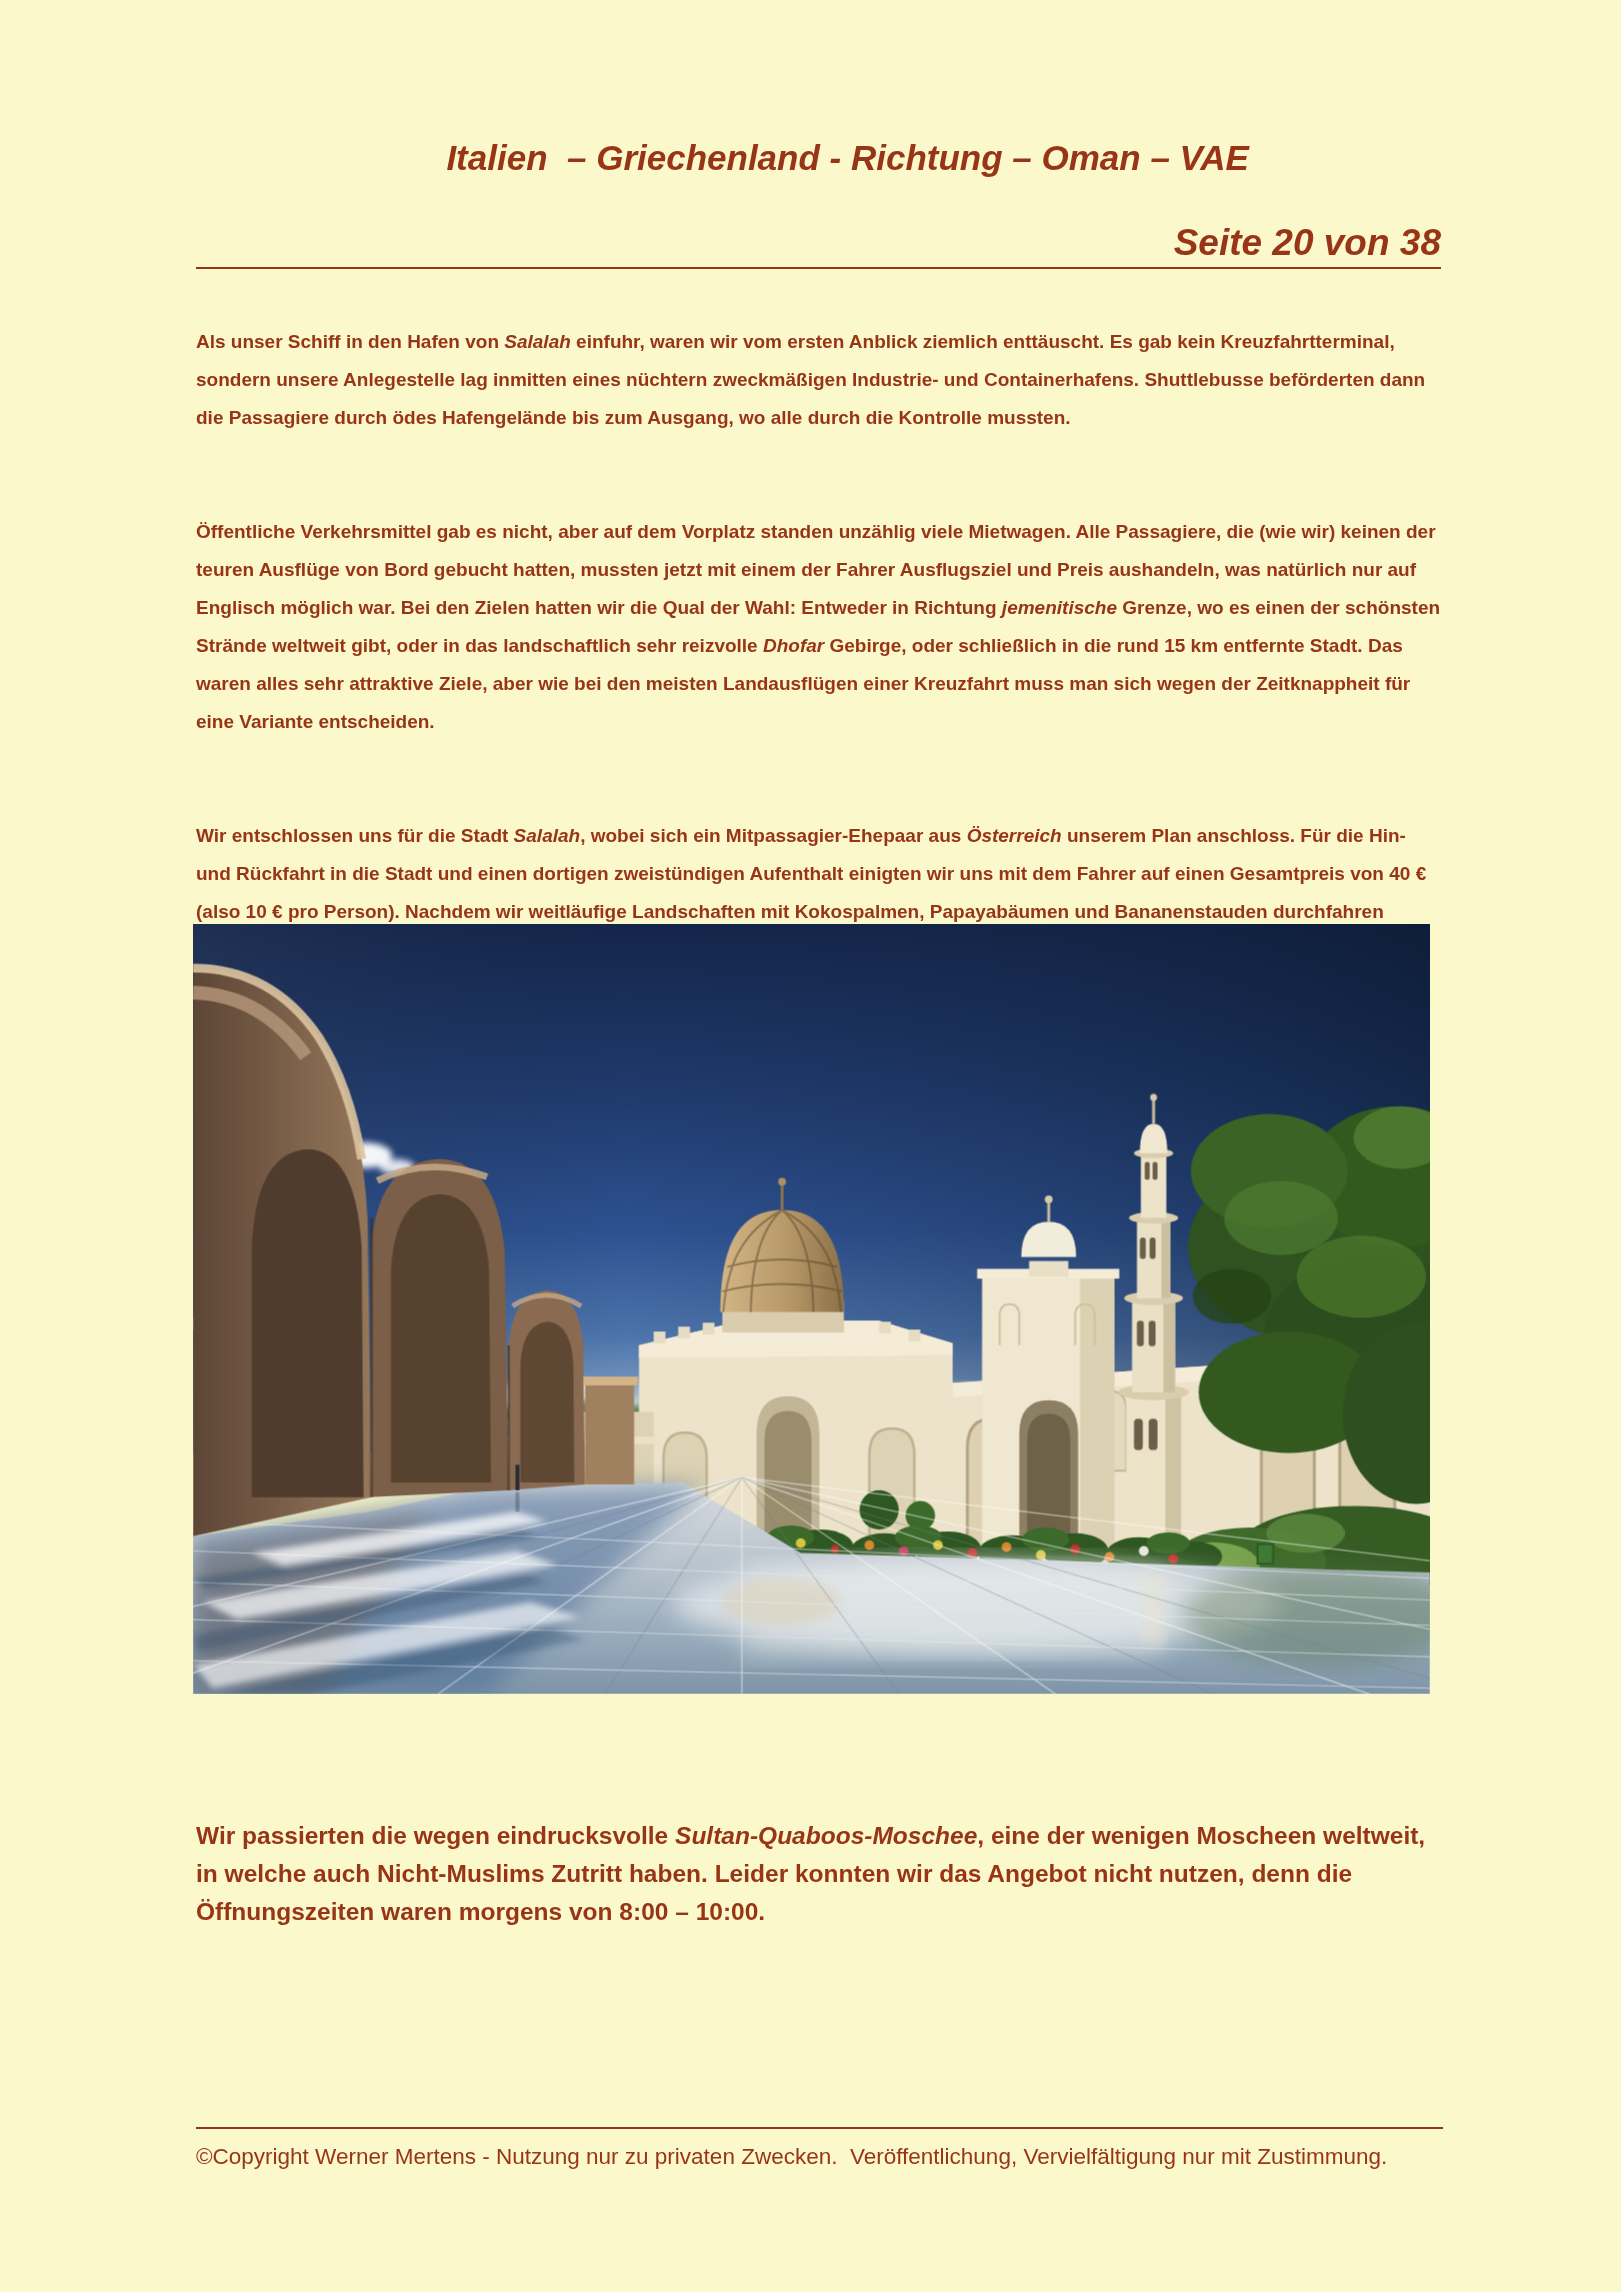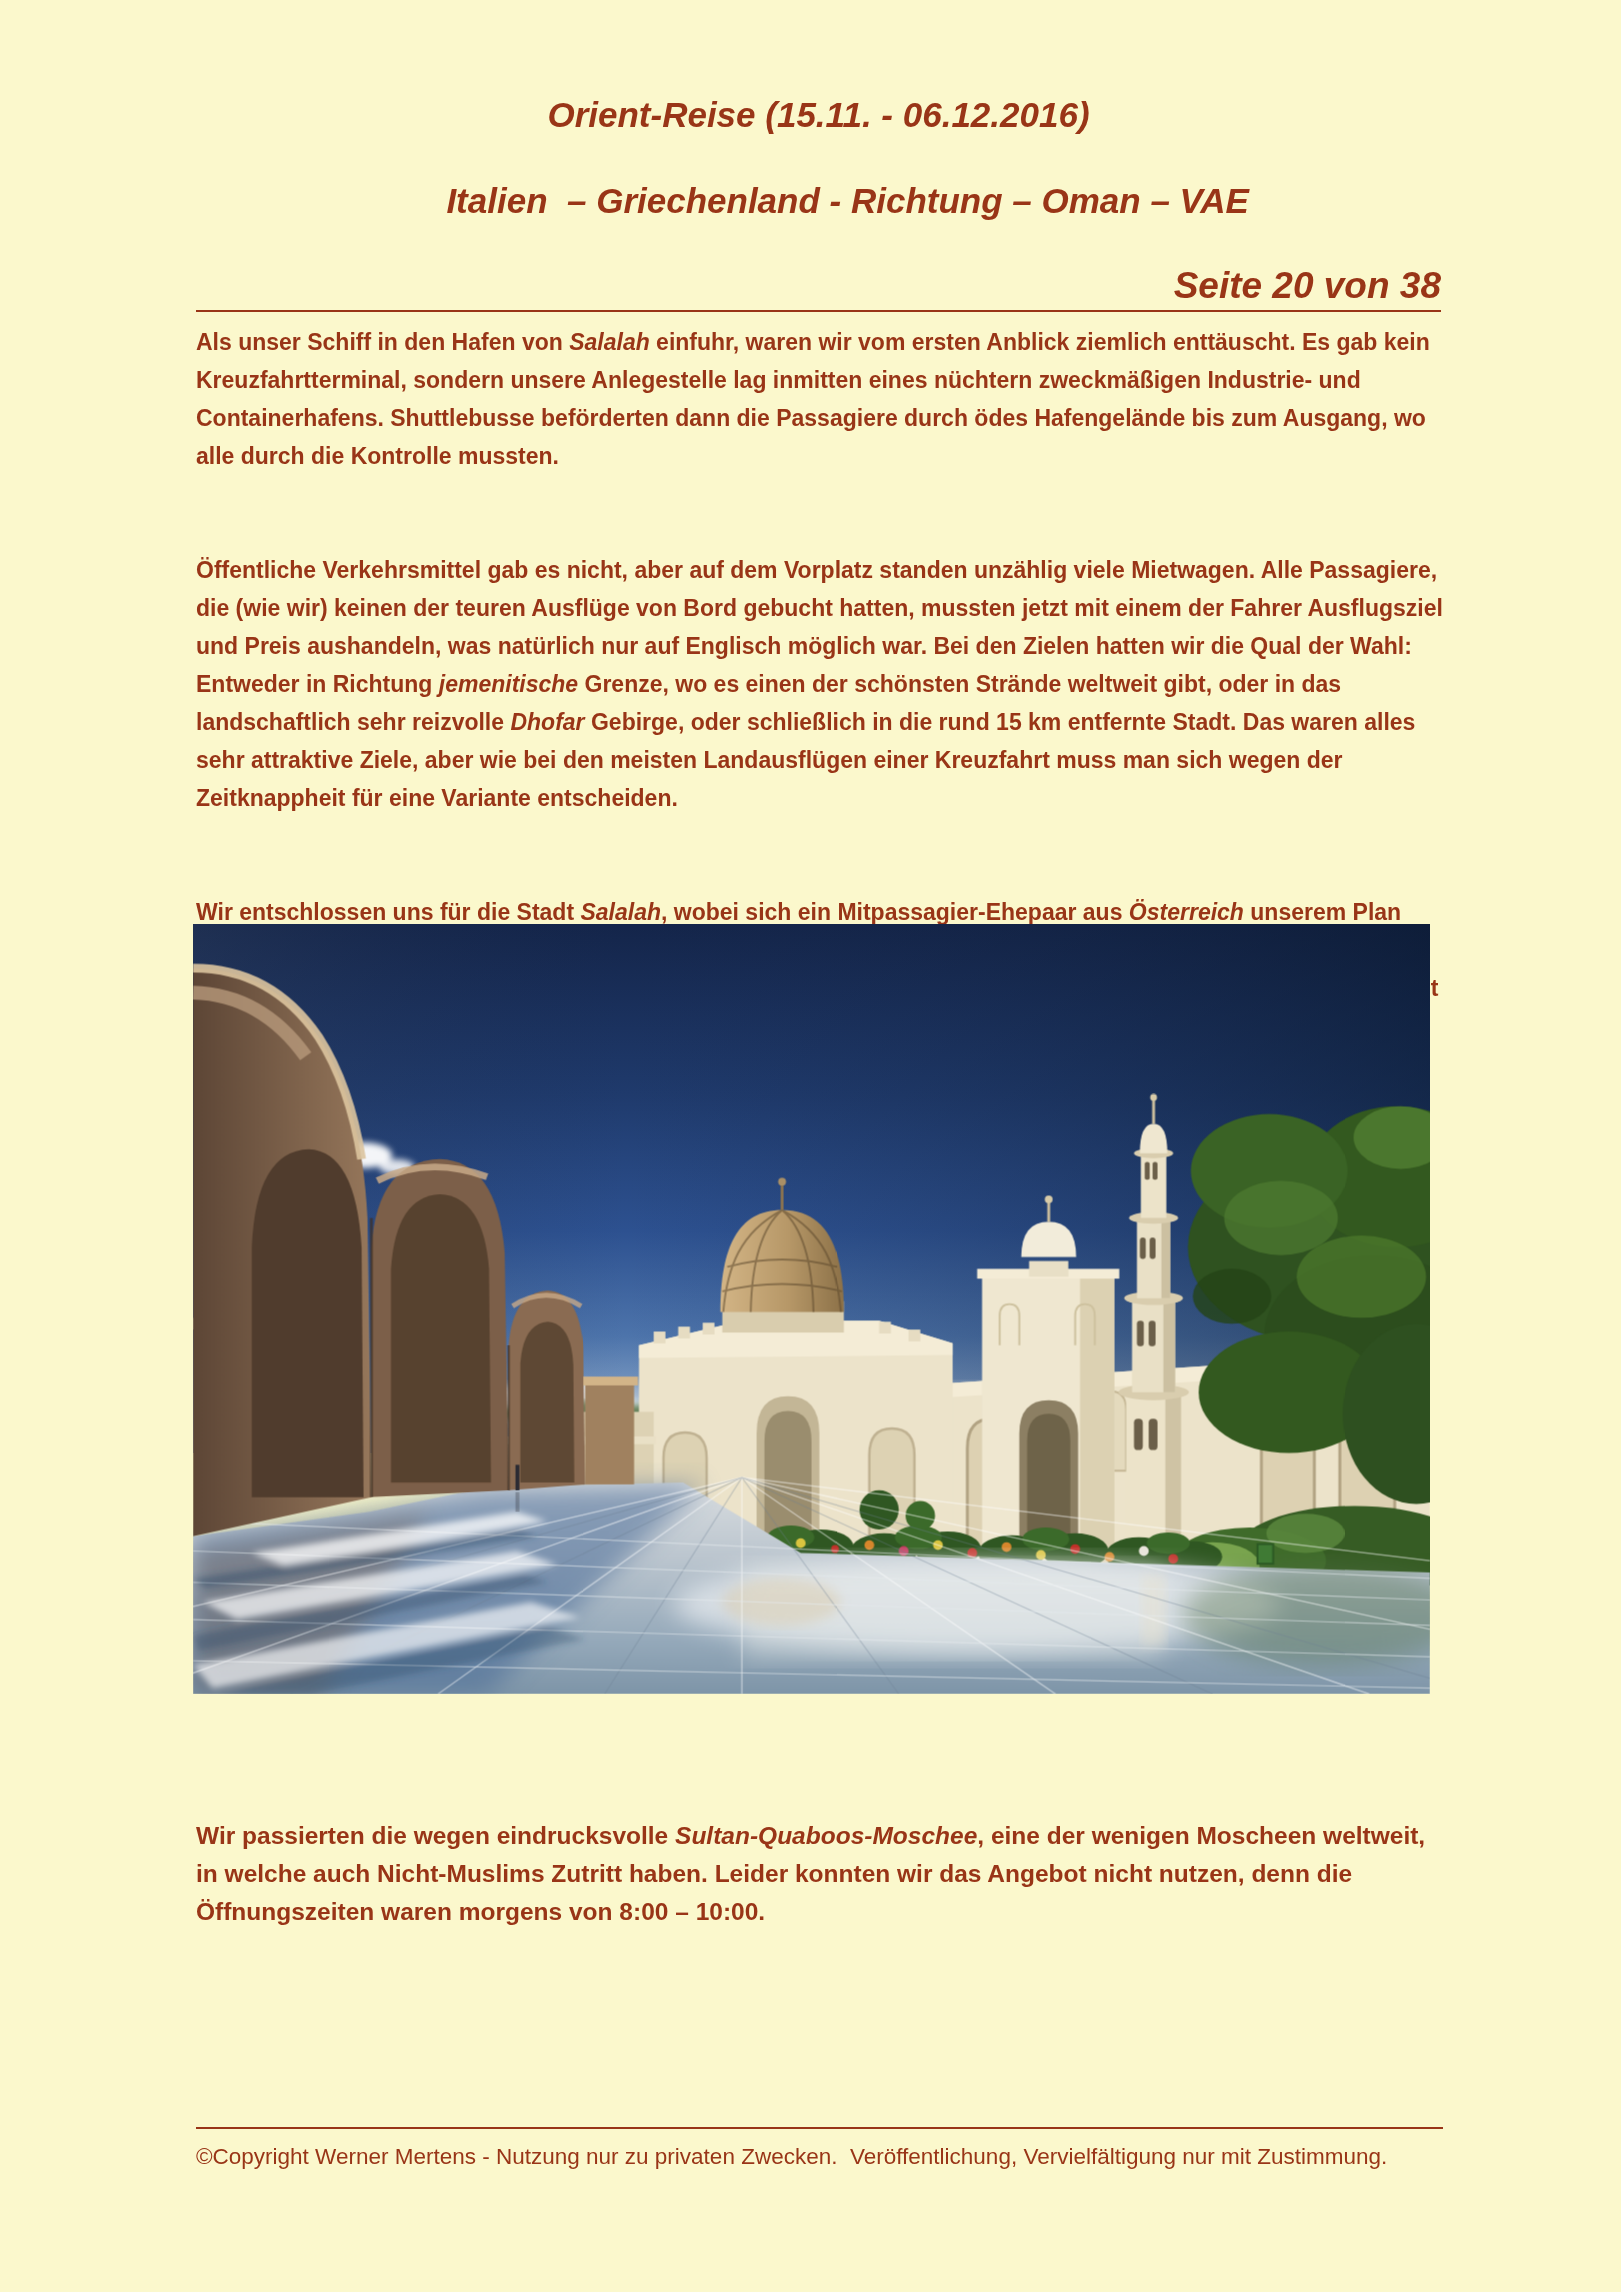--- a/index.html
+++ b/index.html
@@ -35,21 +35,21 @@
     font-weight:bold;font-style:italic;
     white-space:pre-wrap;
   }
   .header .pageno{
     position:absolute;right:0;bottom:1px;
     font-size:37px;font-weight:bold;font-style:italic;
   }
   
   .bodytext{
     position:absolute;left:196px;top:247px;width:1247px;
-    font-size:23px;line-height:38px;font-weight:bold;
+    font-size:19px;line-height:38px;font-weight:bold;
     white-space:pre-wrap;
   }
   .bodytext p{margin:0;}
   .caption{
     position:absolute;left:196px;top:1741px;width:1247px;
     font-size:24.5px;line-height:38px;font-weight:bold;
     white-space:pre-wrap;
   }
   .it{font-style:italic;}
   
@@ -68,21 +68,20 @@
     font-size:22.5px;line-height:35px;font-weight:normal;
     white-space:pre-wrap;
   }
 </style>
 </head>
 <body>
 
 <div class="page">
 
   <div class="header">
-    <div class="title">Orient-Reise (15.11. - 06.12.2016)</div>
     <div class="subrow">
       <span>Italien  – Griechenland - Richtung – Oman – VAE</span>
       <span class="pageno">Seite 20 von 38</span>
     </div>
   </div>
 
   <div class="bodytext">
     <p><span>Als unser Schiff in den Hafen von </span><span class="it">Salalah</span><span> einfuhr, waren wir vom ersten Anblick ziemlich enttäuscht. Es gab kein Kreuzfahrtterminal, sondern unsere Anlegestelle lag inmitten eines nüchtern zweckmäßigen Industrie- und Containerhafens. Shuttlebusse beförderten dann die Passagiere durch ödes Hafengelände bis zum Ausgang, wo alle durch die Kontrolle mussten.</span></p>
     <p><span>Öffentliche Verkehrsmittel gab es nicht, aber auf dem Vorplatz standen unzählig viele Mietwagen. Alle Passagiere, die (wie wir) keinen der teuren Ausflüge von Bord gebucht hatten, mussten jetzt mit einem der Fahrer Ausflugsziel und Preis aushandeln, was natürlich nur auf Englisch möglich war. Bei den Zielen hatten wir die Qual der Wahl: Entweder in Richtung </span><span class="it">jemenitische</span><span> Grenze, wo es einen der schönsten Strände weltweit gibt, oder in das landschaftlich sehr reizvolle </span><span class="it">Dhofar</span><span> Gebirge, oder schließlich in die rund 15 km entfernte Stadt. Das waren alles sehr attraktive Ziele, aber wie bei den meisten Landausflügen einer Kreuzfahrt muss man sich wegen der Zeitknappheit für eine Variante entscheiden.</span></p>
     <p><span>Wir entschlossen uns für die Stadt </span><span class="it">Salalah</span><span>, wobei sich ein Mitpassagier-Ehepaar aus </span><span class="it">Österreich</span><span> unserem Plan anschloss. Für die Hin- und Rückfahrt in die Stadt und einen dortigen zweistündigen Aufenthalt einigten wir uns mit dem Fahrer auf einen Gesamtpreis von 40 € (also 10 € pro Person). Nachdem wir weitläufige Landschaften mit Kokospalmen, Papayabäumen und Bananenstauden durchfahren hatten, erreichten wir den modernen Teil von </span><span class="it">Salalah</span><span>.</span></p>

